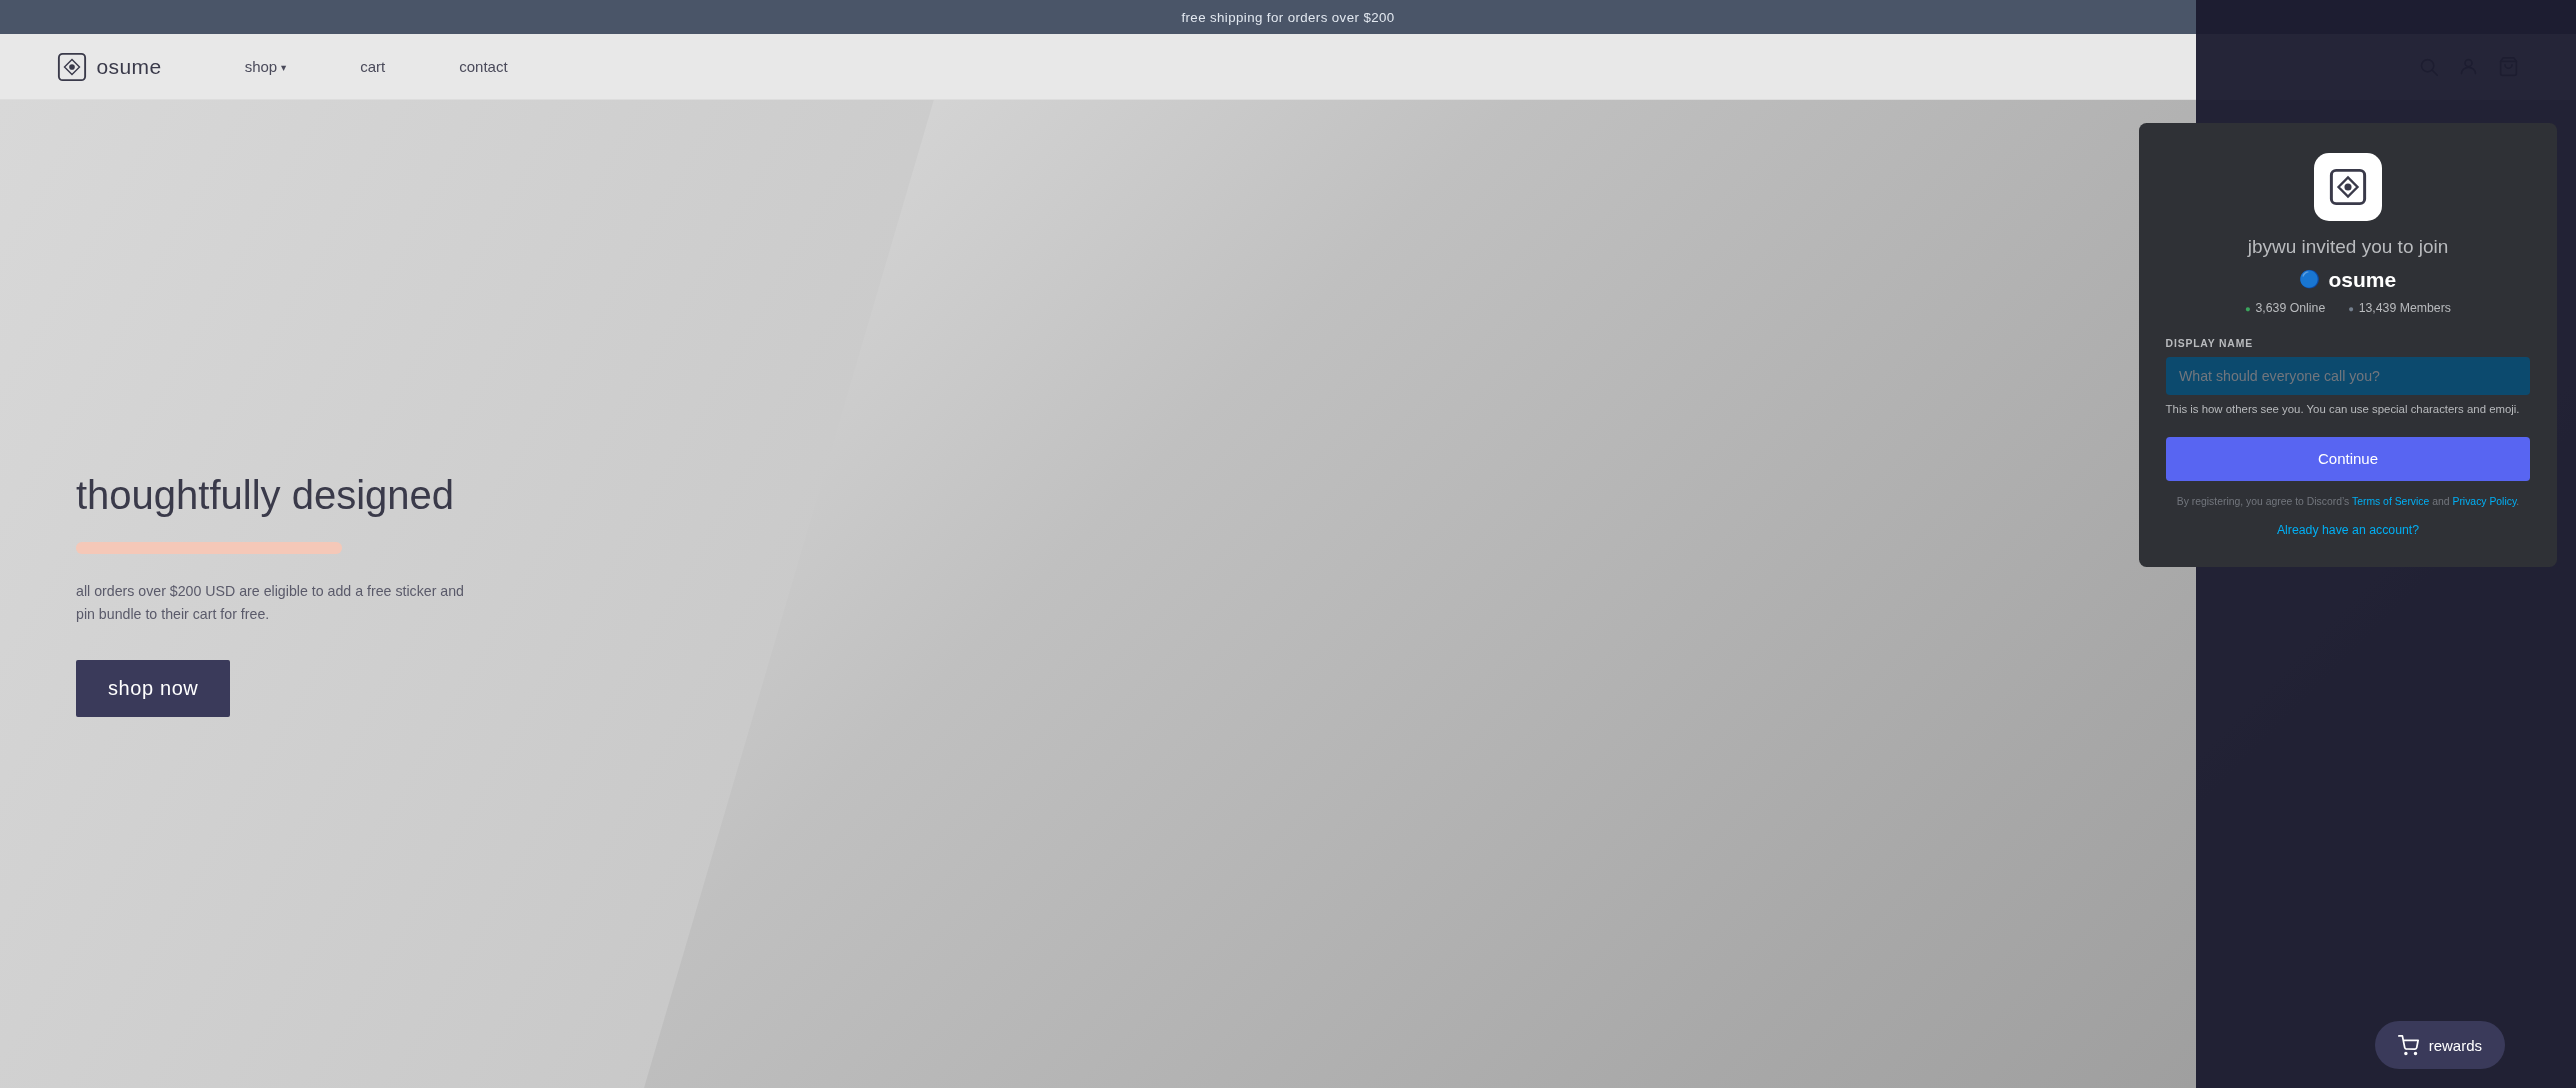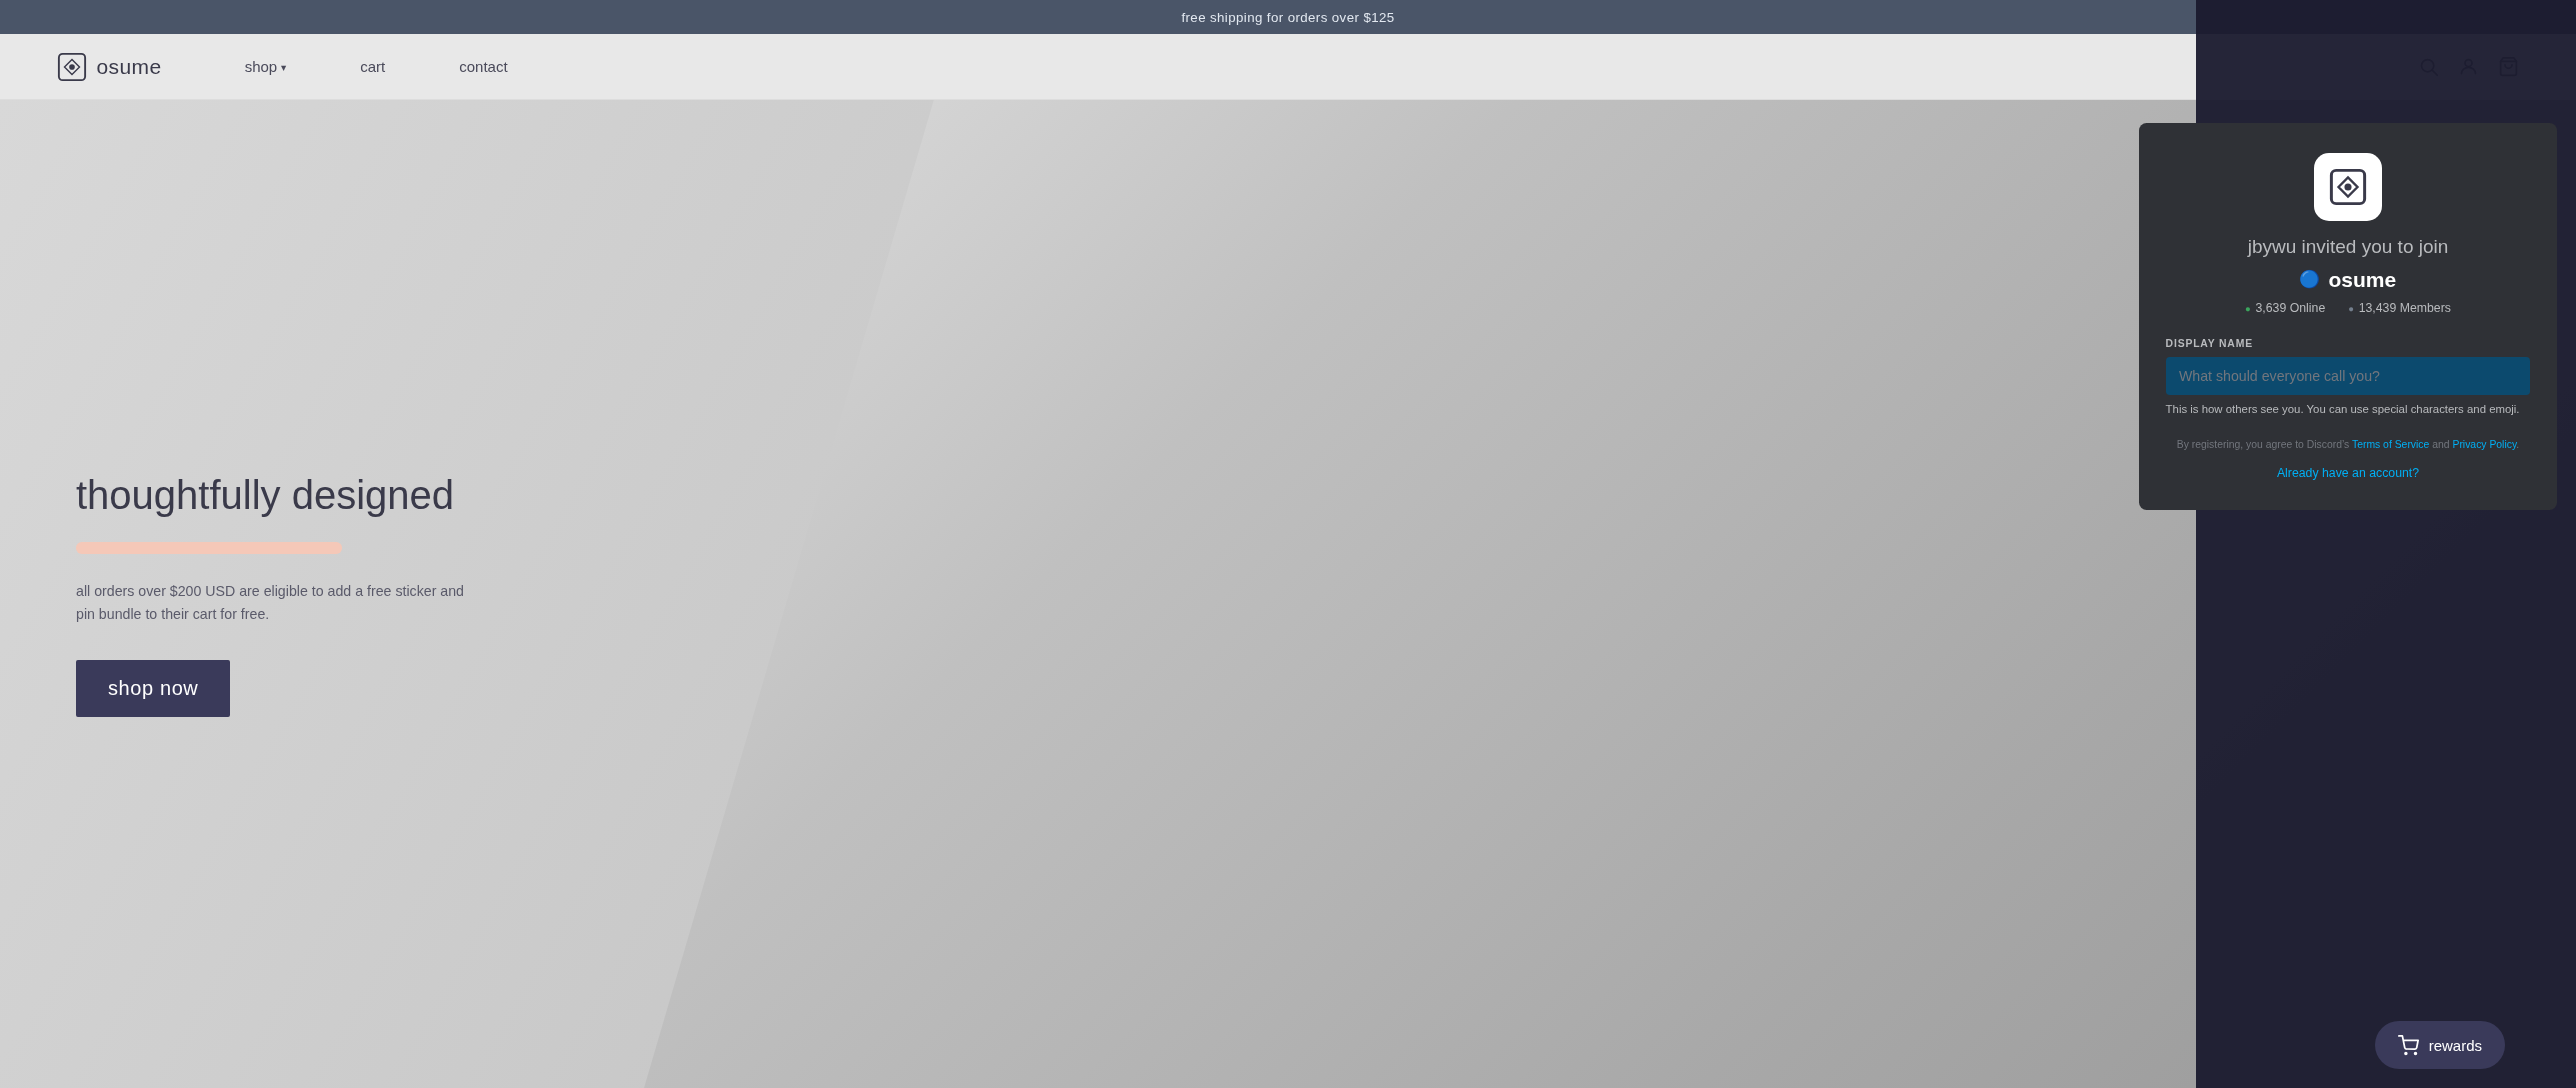--- a/index.html
+++ b/index.html
@@ -289,21 +289,21 @@
     }
     .discord-have-account a {
       color: #00aff4;
       text-decoration: none;
     }
   </style>
 </head>
 <body>
 
 <div class="announcement-bar">
-  <span>free shipping for orders over $125</span>
+  <span>free shipping for orders over $200</span>
 </div>
 
 <header class="header">
   <div class="header-left">
 
     <a class="logo" href="#">
       <svg class="logo-icon" viewBox="0 0 32 32" fill="none" xmlns="http://www.w3.org/2000/svg">
         <rect x="2" y="2" width="28" height="28" rx="4" stroke="#3a3a4a" stroke-width="2" fill="none"></rect>
         <path d="M8 16 L16 8 L24 16 L16 24 Z" stroke="#3a3a4a" stroke-width="1.5" fill="none"></path>
         <circle cx="16" cy="16" r="3" fill="#3a3a4a"></circle>
@@ -389,20 +389,21 @@
     <div class="discord-stat">
       <span class="dot-gray">●</span>
       <span>13,439 Members</span>
     </div>
   </div>
 
   <div class="discord-label">DISPLAY NAME</div>
   <input class="discord-input" type="text" placeholder="What should everyone call you?" style="">
   <p class="discord-hint">This is how others see you. You can use special characters and emoji.</p>
 
+  <button class="discord-continue-btn">Continue</button>
 
   <p class="discord-terms">
     <span>By registering, you agree to Discord’s </span><a href="#">Terms of Service</a><span> and </span><a href="#">Privacy Policy</a><span>.</span>
   </p>
 
   <div class="discord-have-account">
     <a href="#">Already have an account?</a>
   </div>
 </div>
 

